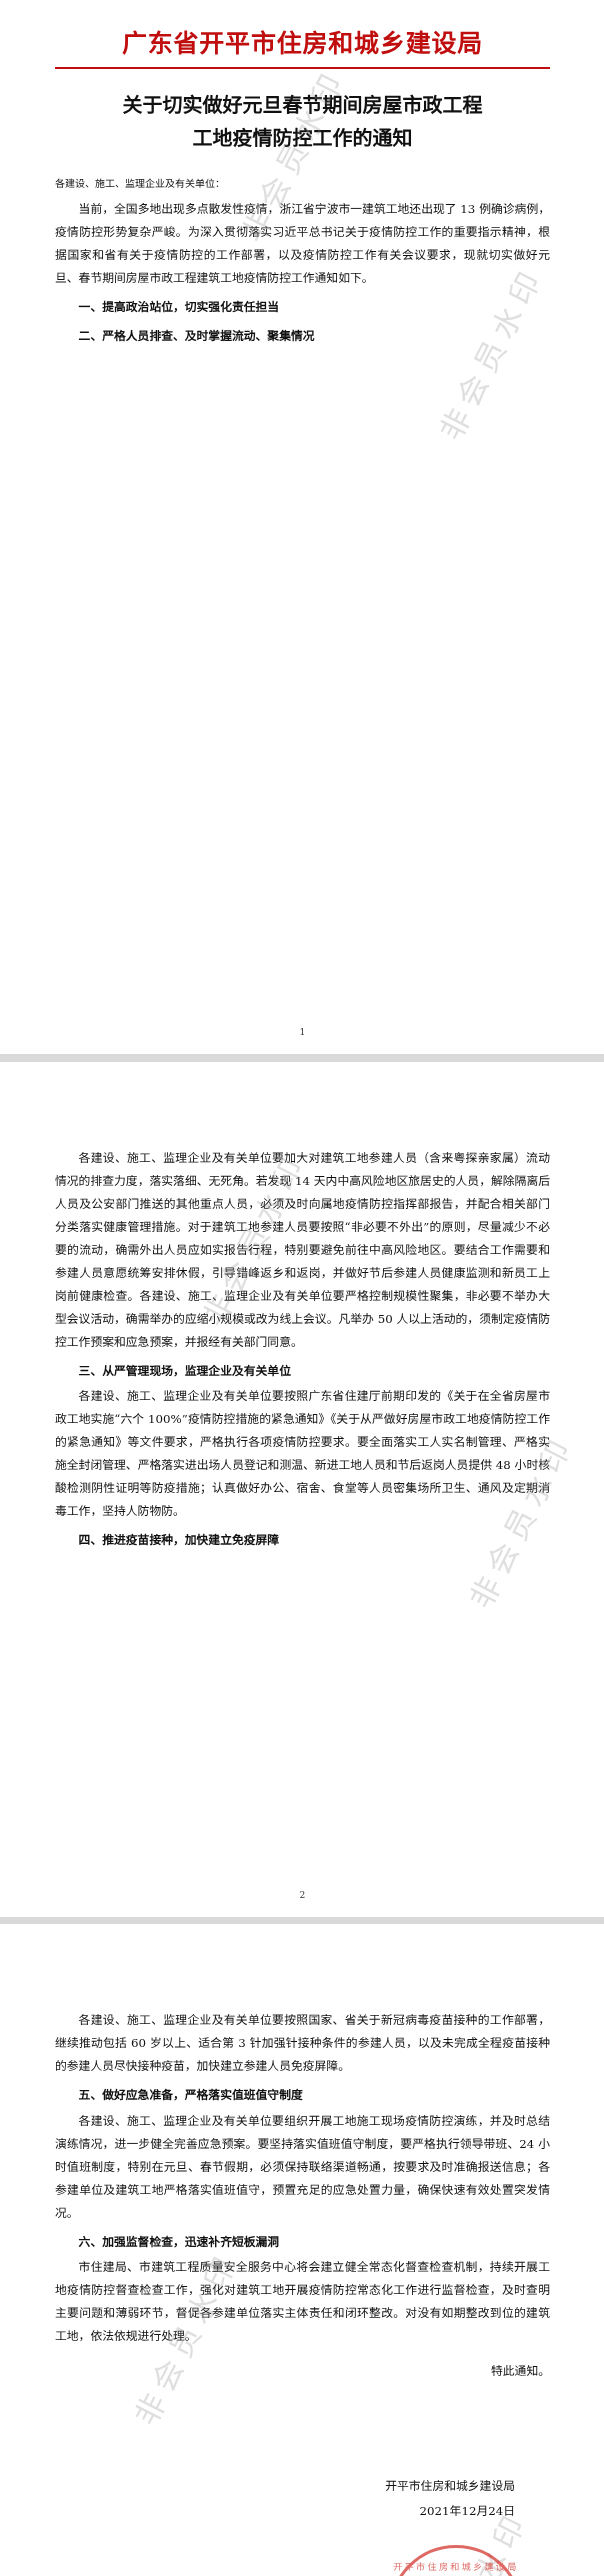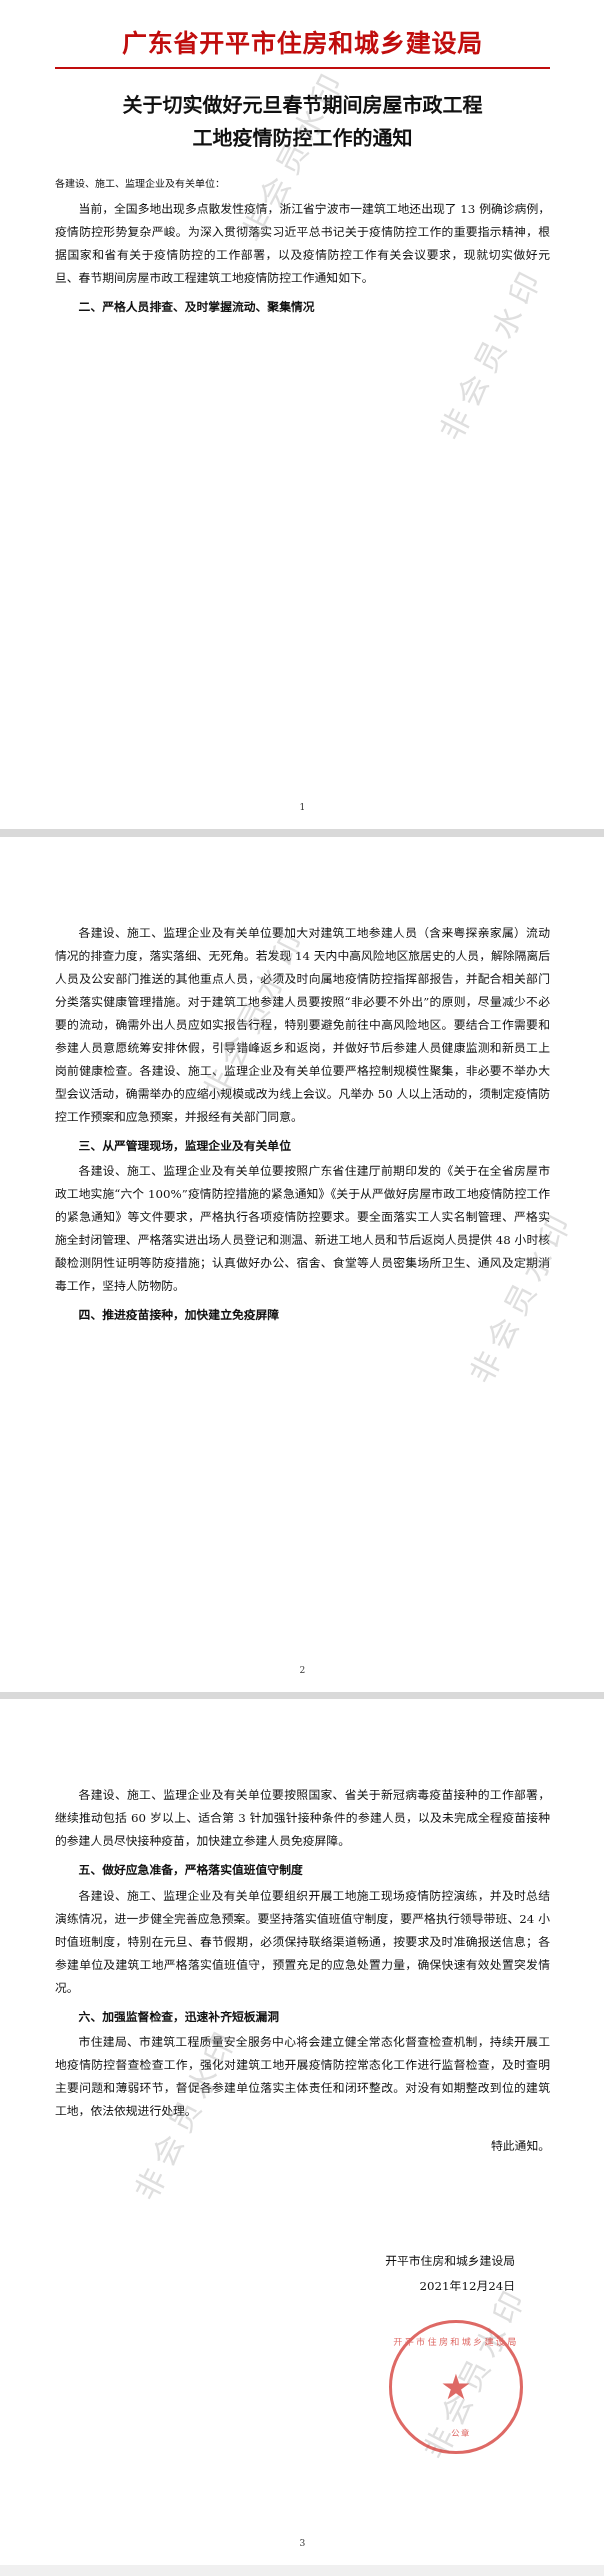--- a/index.html
+++ b/index.html
@@ -15,21 +15,21 @@
     margin: 0 auto;
     background: #e8e8e8;
   }
   .doc-page {
     position: relative;
     width: 605px;
     box-sizing: border-box;
     background: #ffffff;
     overflow: hidden;
   }
-  .doc-page.p1 { height: 829px; padding: 26px 55px 0 55px; }
+  .doc-page.p1 { height: 1054px; padding: 26px 55px 0 55px; }
   .doc-page.p2 { height: 855px; padding: 85px 55px 0 55px; }
   .doc-page.p3 { height: 866px; padding: 85px 55px 0 55px; }
   .page-gap {
     height: 7.6px;
     background: #d9d9d9;
   }
 
   
   .masthead {
     text-align: center;
@@ -193,20 +193,21 @@
     <div class="masthead-rule"></div>
 
     <div class="doc-title">
       <span class="line">关于切实做好元旦春节期间房屋市政工程</span>
       <span class="line">工地疫情防控工作的通知</span>
     </div>
 
     <div class="addressee">各建设、施工、监理企业及有关单位：</div>
 
     <p class="para">当前，全国多地出现多点散发性疫情，浙江省宁波市一建筑工地还出现了 13 例确诊病例，疫情防控形势复杂严峻。为深入贯彻落实习近平总书记关于疫情防控工作的重要指示精神，根据国家和省有关于疫情防控的工作部署，以及疫情防控工作有关会议要求，现就切实做好元旦、春节期间房屋市政工程建筑工地疫情防控工作通知如下。</p>
+    <h2 class="section">一、提高政治站位，切实强化责任担当</h2>
     <h2 class="section">二、严格人员排查、及时掌握流动、聚集情况</h2>
 
     <div class="wm p1a">非会员水印</div>
     <div class="wm p1b">非会员水印</div>
 
     <div class="page-num">1</div>
   </div>
 
   <div class="page-gap"></div>
 

